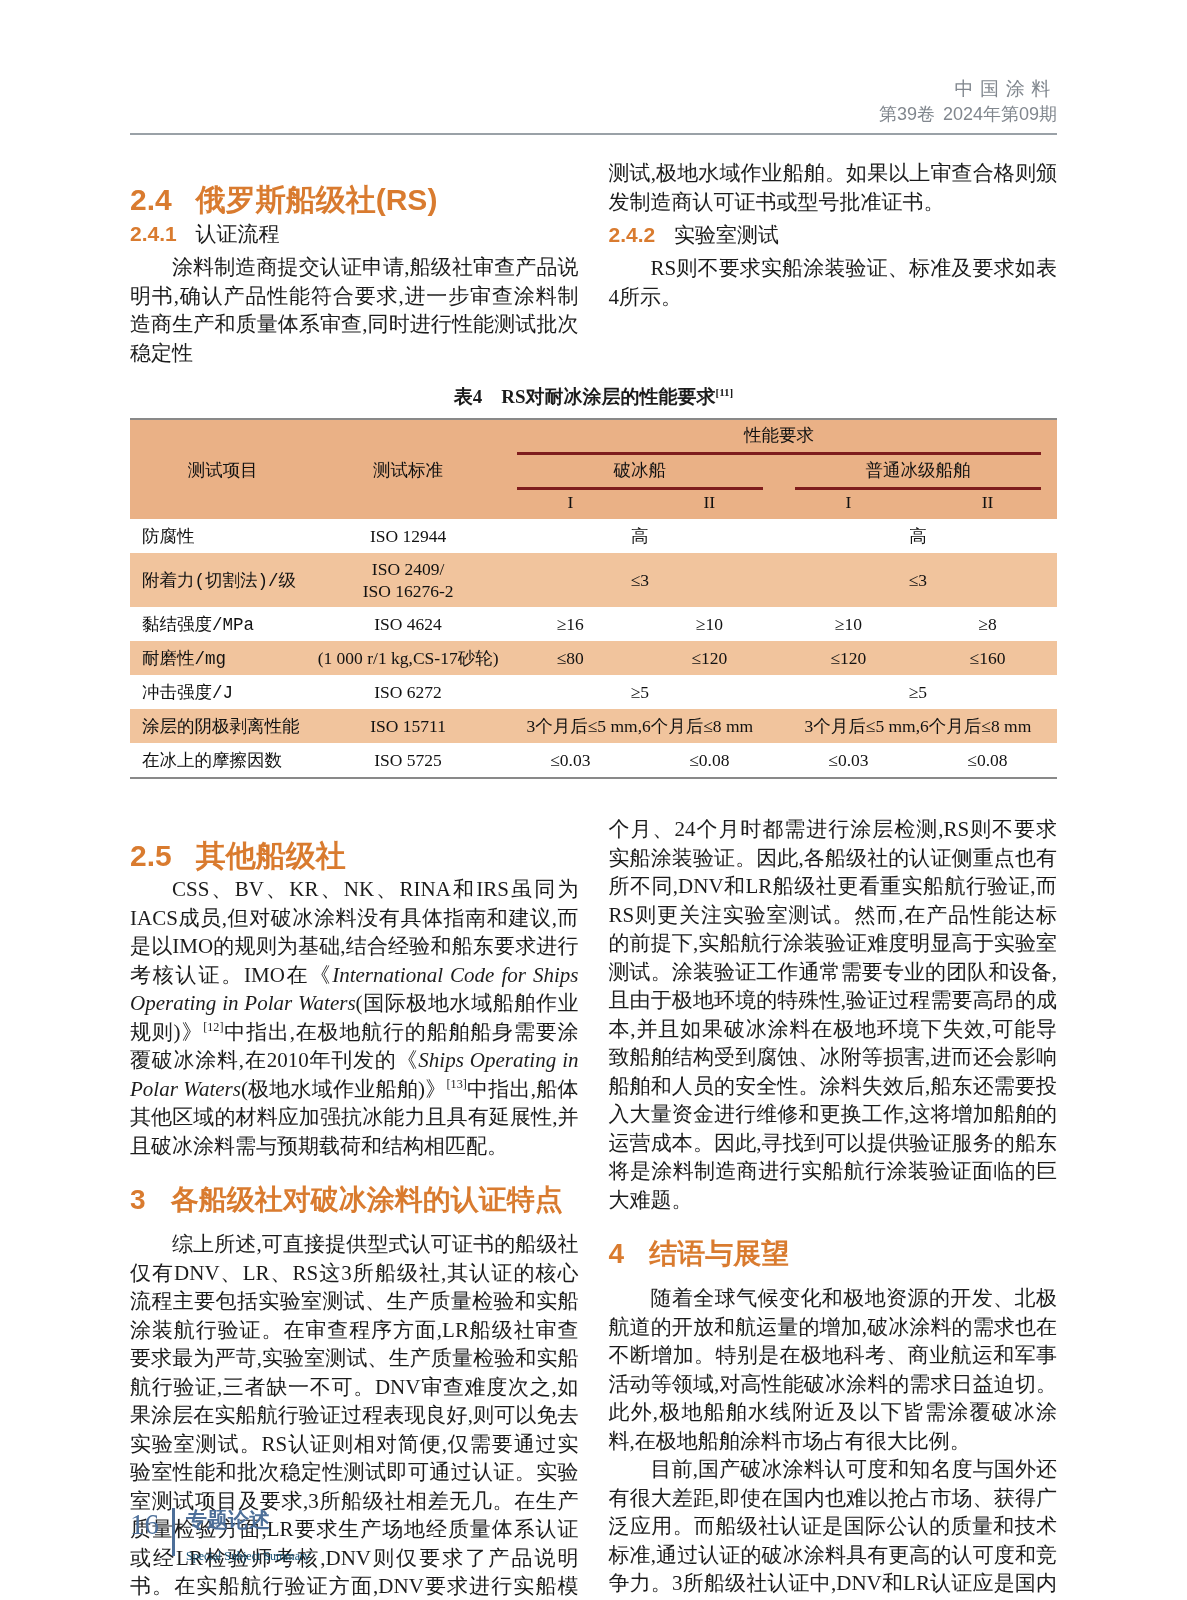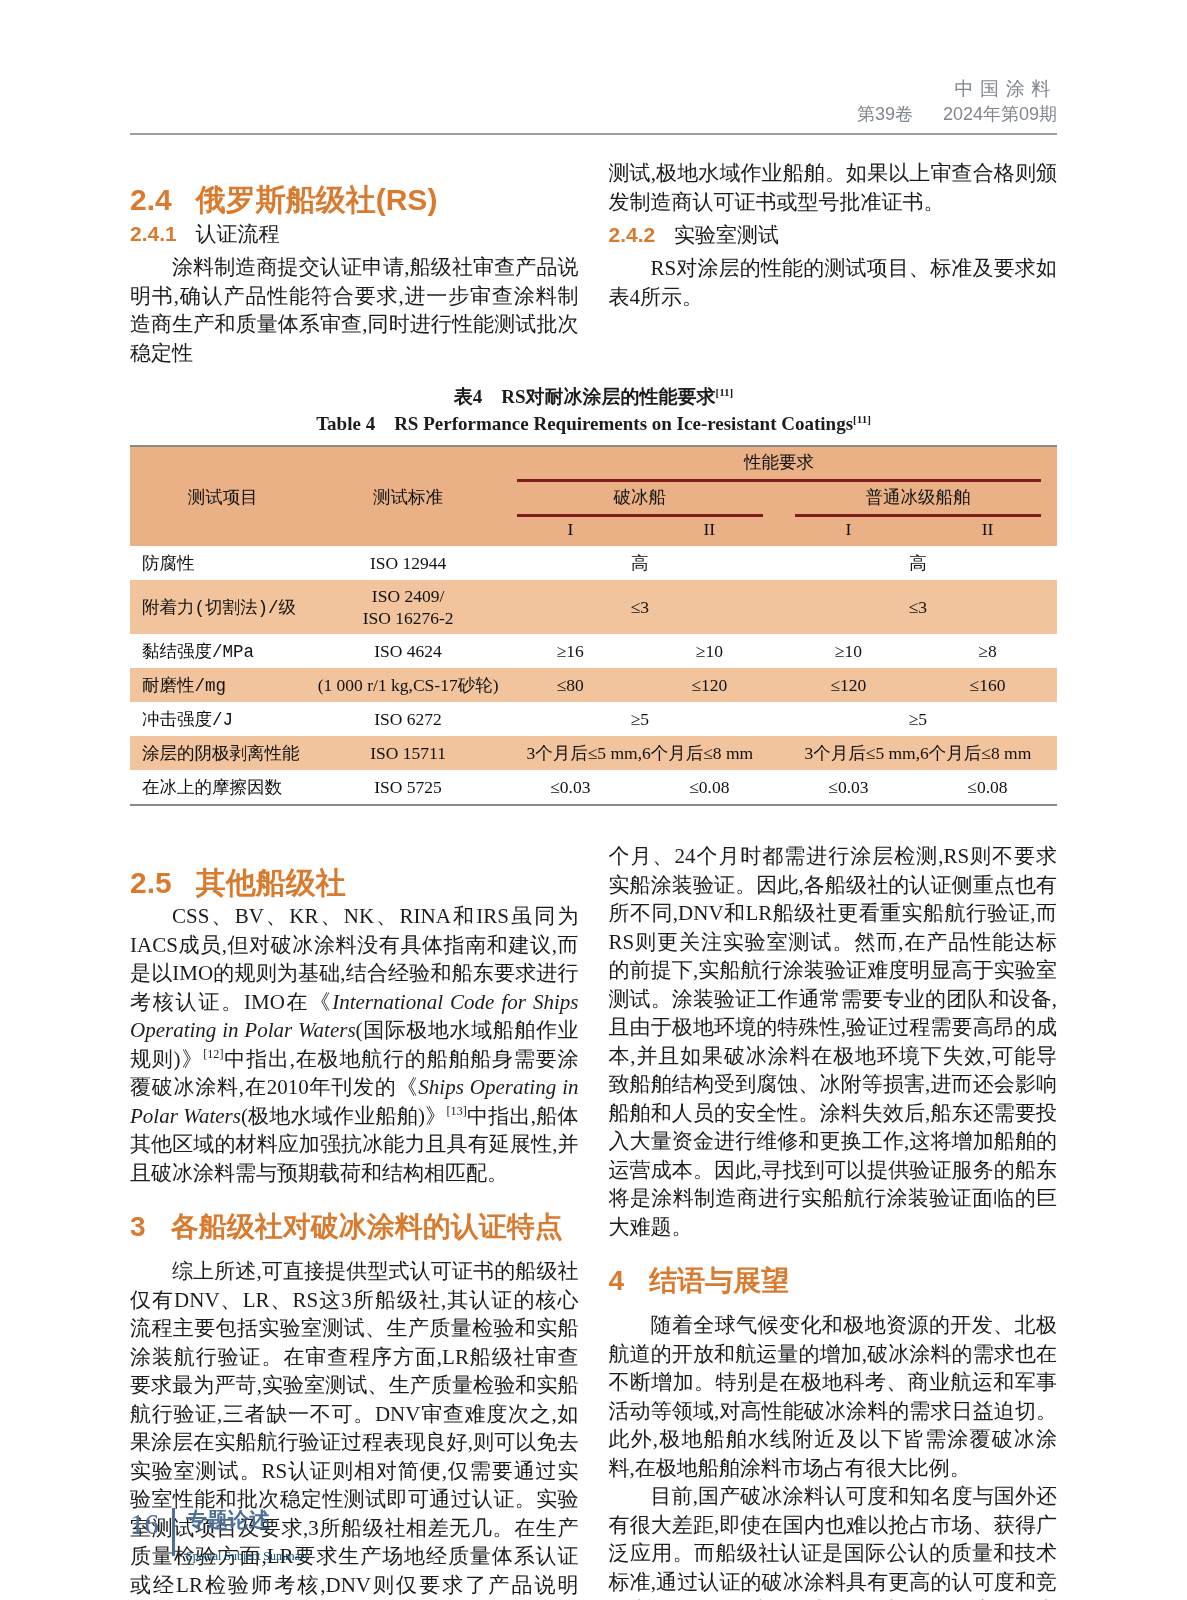--- a/index.html
+++ b/index.html
@@ -19,21 +19,21 @@
   .page{padding:0 130px;}
 
   
   .journal-bar{
     display:flex;justify-content:space-between;align-items:flex-end;
     padding-top:76px;padding-bottom:7px;border-bottom:2px solid #9aa1a7;
     color:var(--hdr-gray);font-family:"Liberation Sans","DejaVu Sans",sans-serif;flex-direction:column;
   }
   .journal-name{font-size:19px;letter-spacing:0.35em;}
   .issue-info{font-size:18px;}
-  .issue-info .vol{margin-right:30px;}
+  .issue-info .vol{margin-right:8px;}
 
   
   .twocol{display:flex;gap:30px;}
   .col{flex:1;min-width:0;}
   .top-block{margin-top:24px;}
   .bottom-block{margin-top:36px;}
 
   
   .para{font-size:21px;line-height:28.5px;text-align:justify;margin:0;}
   .indent{text-indent:2em;}
@@ -94,27 +94,26 @@
       <div class="h3">
         <span class="num">2.4.1</span><span>认证流程</span>
       </div>
       <p class="para indent">涂料制造商提交认证申请,船级社审查产品说明书,确认产品性能符合要求,进一步审查涂料制造商生产和质量体系审查,同时进行性能测试批次稳定性</p>
     </div>
     <div class="col">
       <p class="para">测试,极地水域作业船舶。如果以上审查合格则颁发制造商认可证书或型号批准证书。</p>
       <div class="h3">
         <span class="num">2.4.2</span><span>实验室测试</span>
       </div>
-      <p class="para indent">RS对涂层的性能的测试项目、标准及要求如表4所示。</p>
+      <p class="para indent">RS则不要求实船涂装验证、标准及要求如表4所示。</p>
     </div>
   </div>
 
   <div class="table-wrap">
     <div class="tbl-title"><span>表4　RS对耐冰涂层的性能要求</span><sup>[11]</sup></div>
-    <div class="tbl-title"><span>Table 4　RS Performance Requirements on Ice-resistant Coatings</span><sup>[11]</sup></div>
 
     <table>
       <colgroup>
         <col style="width:20%">
           <col style="width:20%">
         <col style="width:15%">
           <col style="width:15%">
           <col style="width:15%">
           <col style="width:15%">
       </colgroup>

